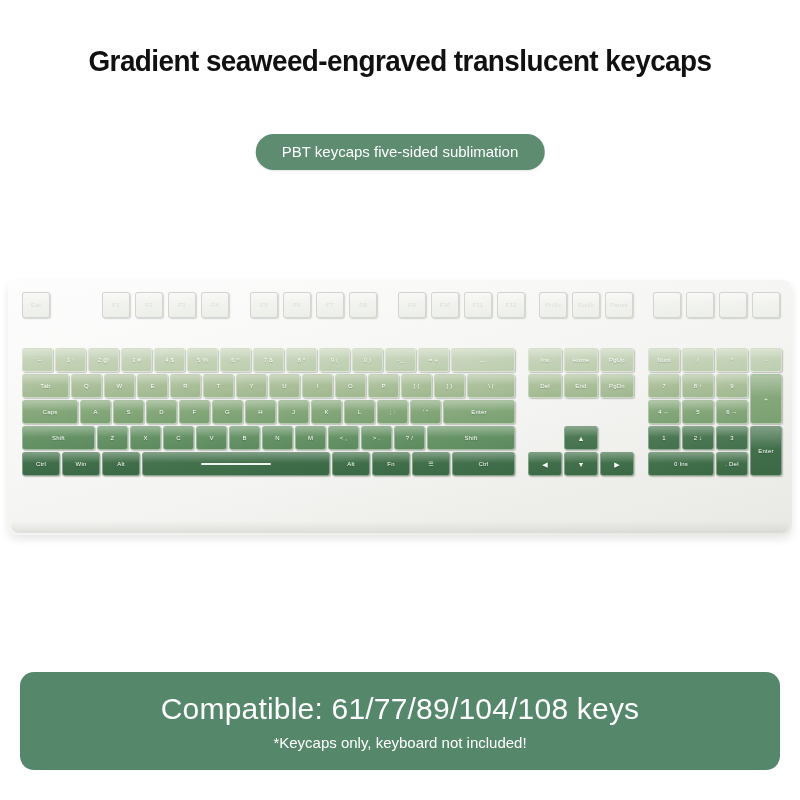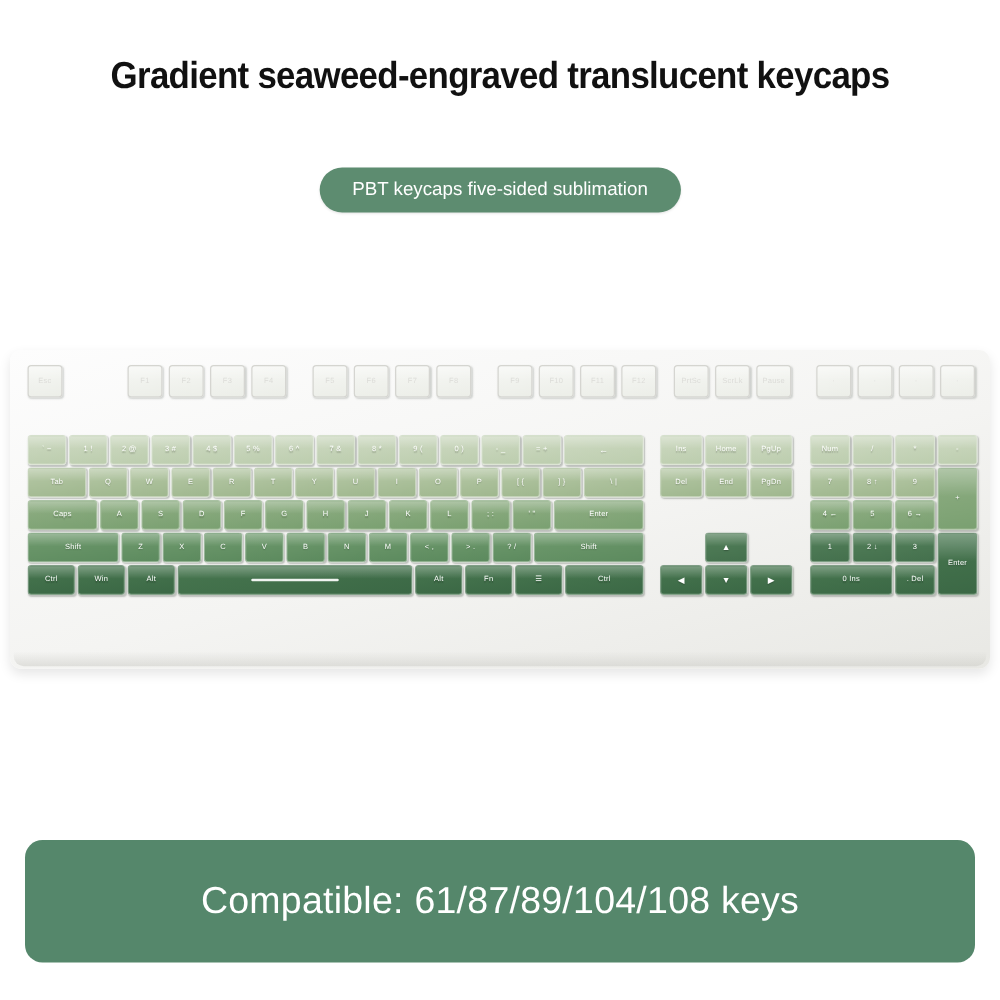--- a/index.html
+++ b/index.html
@@ -235,16 +235,17 @@
       <div class="key t5" style="left:698px;top:138px;width:32px;height:24px;">3</div>
       <div class="key t6" style="left:732px;top:138px;width:32px;height:50px;">Enter</div>
 
       <div class="key t6" style="left:630px;top:164px;width:66px;height:24px;">0 Ins</div>
       <div class="key t6" style="left:698px;top:164px;width:32px;height:24px;">. Del</div>
 
     </div>
   </div>
 
   <div class="banner">
-    <div class="banner-main">Compatible: 61/87/89/104/108 keys</div>
+    <div class="banner-main">Compatible: 61/77/89/104/108 keys</div>
+    <div class="banner-sub">*Keycaps only, keyboard not included!</div>
   </div>
 
 </div>
 
 </body></html>

